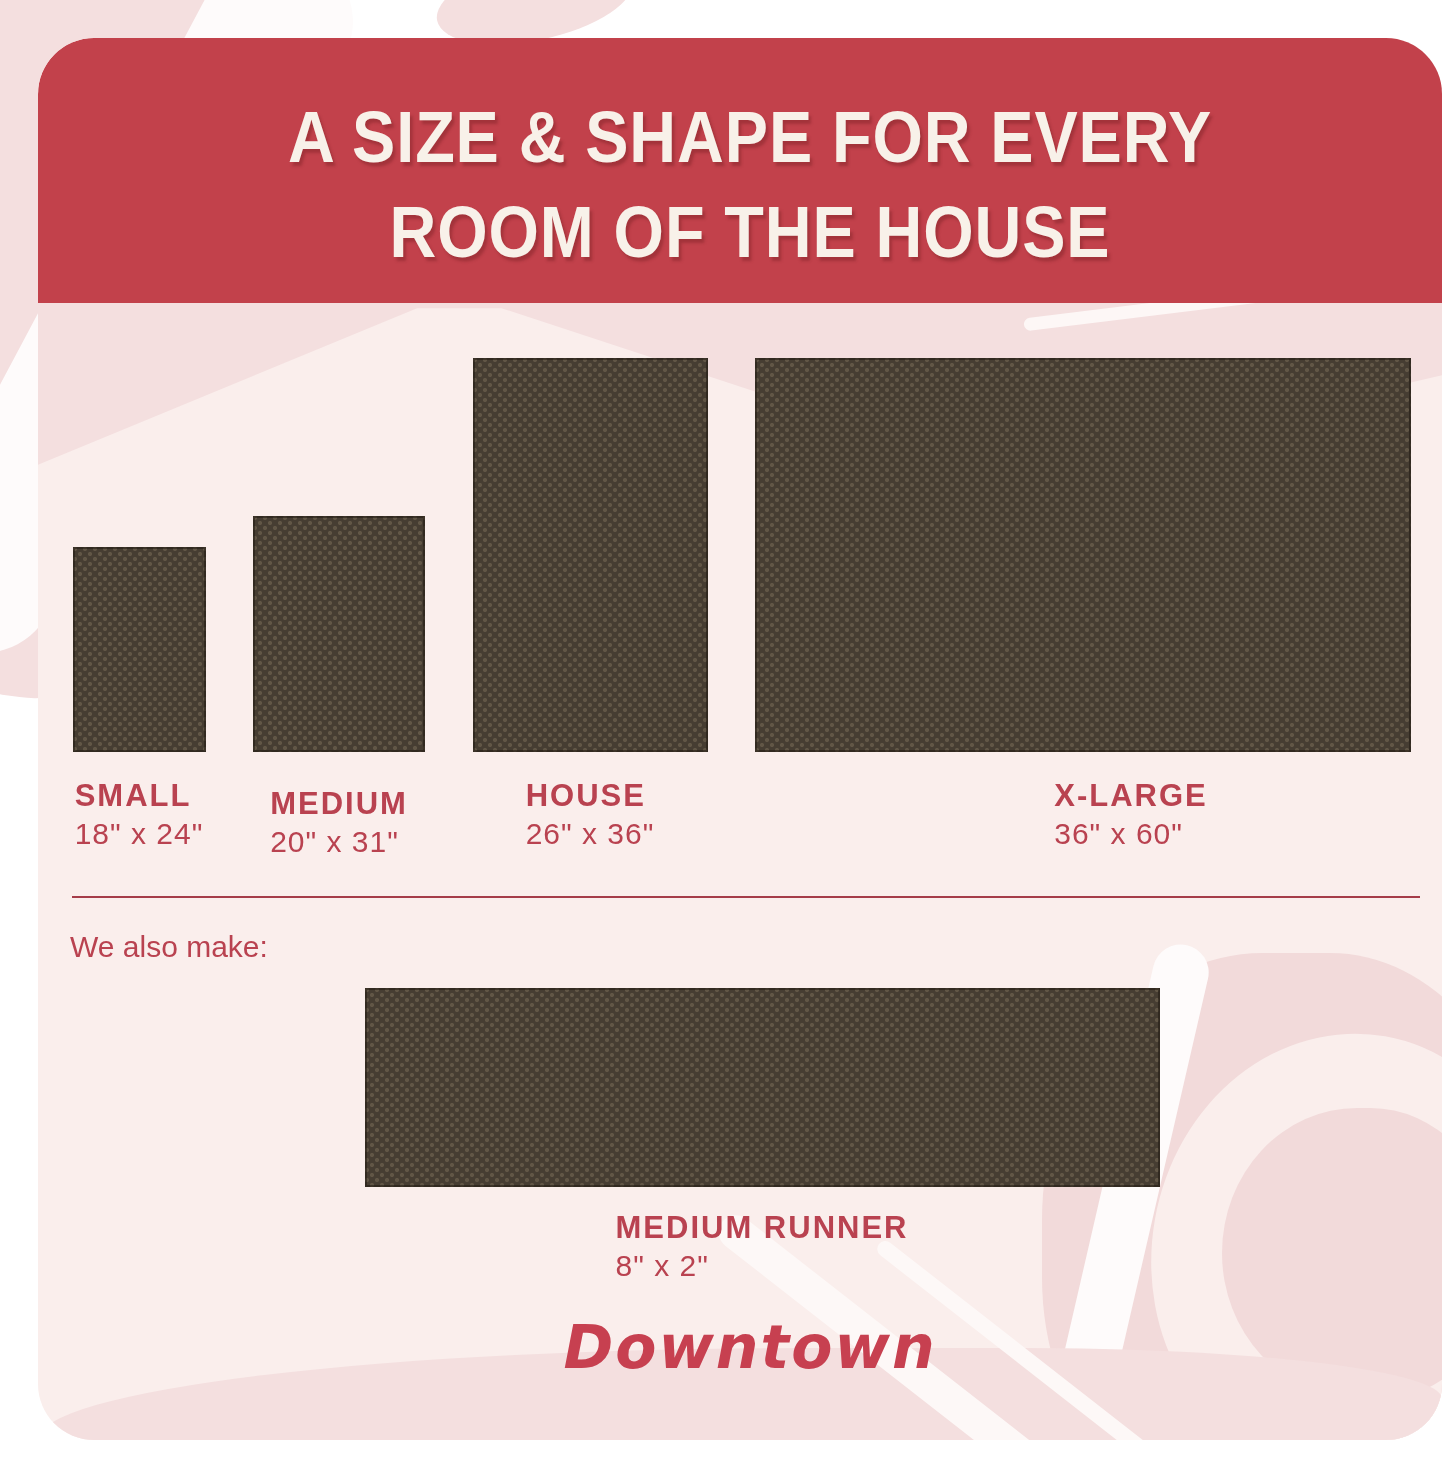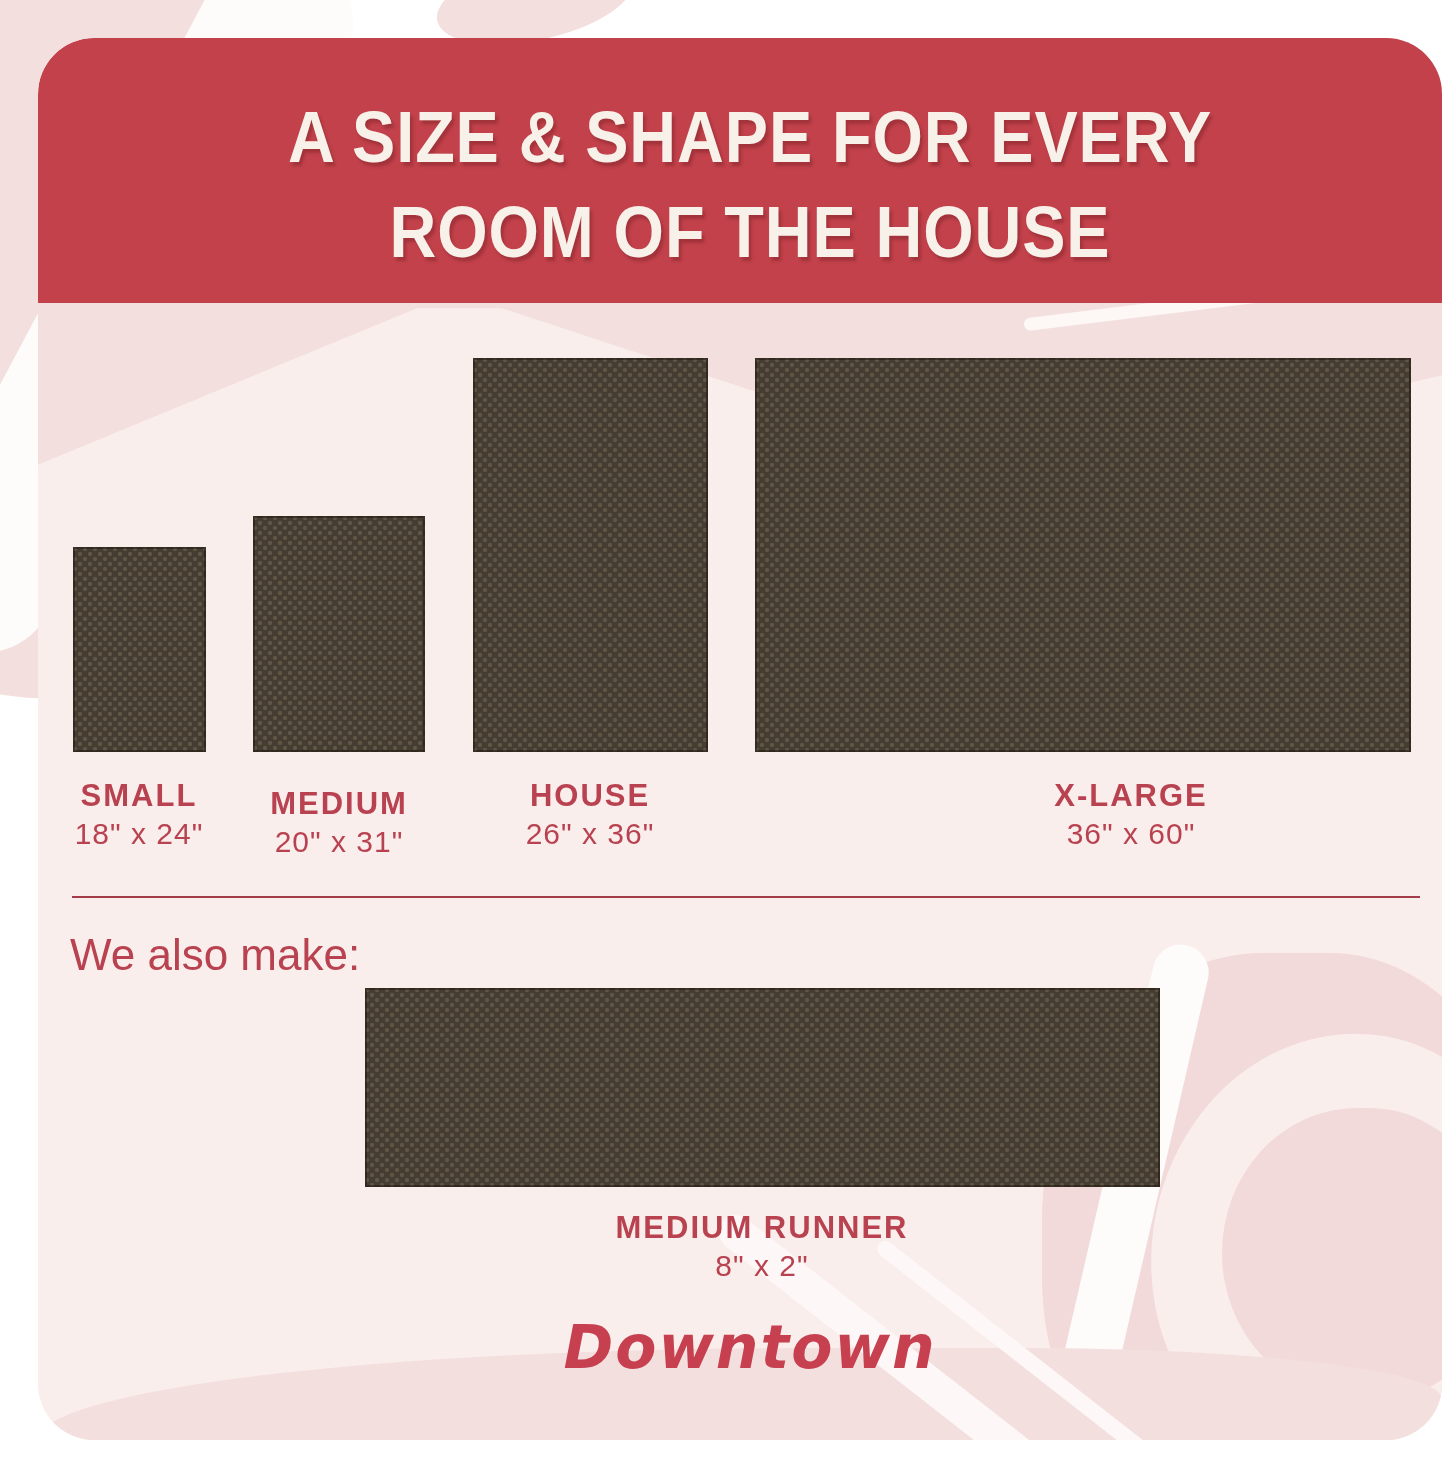--- a/index.html
+++ b/index.html
@@ -81,40 +81,40 @@
       radial-gradient(rgba(205,185,150,0.20) 1.7px, transparent 2.4px);
     background-size:10px 10px,10px 10px;background-position:0 0,5px 5px;
     border:2px solid rgba(32,26,18,0.55);z-index:5;
   }
   .mat-small  {left:35px; top:509px;width:133px;height:205px;}
   .mat-medium {left:215px;top:478px;width:172px;height:236px;}
   .mat-large  {left:435px;top:320px;width:235px;height:394px;}
   .mat-xlarge {left:717px;top:320px;width:656px;height:394px;}
   .mat-runner {left:327px;top:950px;width:795px;height:199px;}
   
-  .size-label{position:absolute;transform:translateX(-50%);text-align:center;z-index:5;white-space:nowrap;}
+  .size-label{position:absolute;transform:translateX(-50%);z-index:5;white-space:nowrap;}
   .size-name{
     color:#b94250;font-size:31px;font-weight:700;letter-spacing:2px;line-height:36px;
   }
   .size-dims{
     color:#b94250;font-size:30px;font-weight:400;letter-spacing:1px;line-height:36px;margin-top:2px;
   }
   .lbl-small  {left:101px;top:740px;}
   .lbl-medium {left:301px;top:740px;margin-top:8px;}
   .lbl-large  {left:552px;top:740px;}
   .lbl-xlarge {left:1045px;top:740px;margin-left:48px;}
   .lbl-runner {left:724px;top:1172px;}
   
   .divider{
     position:absolute;left:34px;top:858px;width:1348px;height:2px;
     background:#a53c49;z-index:5;
   }
   .also-make{
     position:absolute;left:32px;top:892px;color:#b94250;
-    font-size:44px;font-weight:400;z-index:5;
+    font-size:30px;font-weight:400;z-index:5;
   }
   
   .logo{position:absolute;left:712px;top:1278px;transform:translateX(-50%);text-align:center;z-index:6;white-space:nowrap;}
   .logo-brand{
     font-family:"DejaVu Sans", sans-serif;font-style:italic;font-weight:800;
     font-size:60px;line-height:62px;color:#c74050;letter-spacing:2px;text-align:right;
   }
   .logo-sub{
     font-family:"DejaVu Sans", sans-serif;font-style:italic;font-weight:600;
     font-size:45px;line-height:50px;color:#c74050;letter-spacing:1px;

